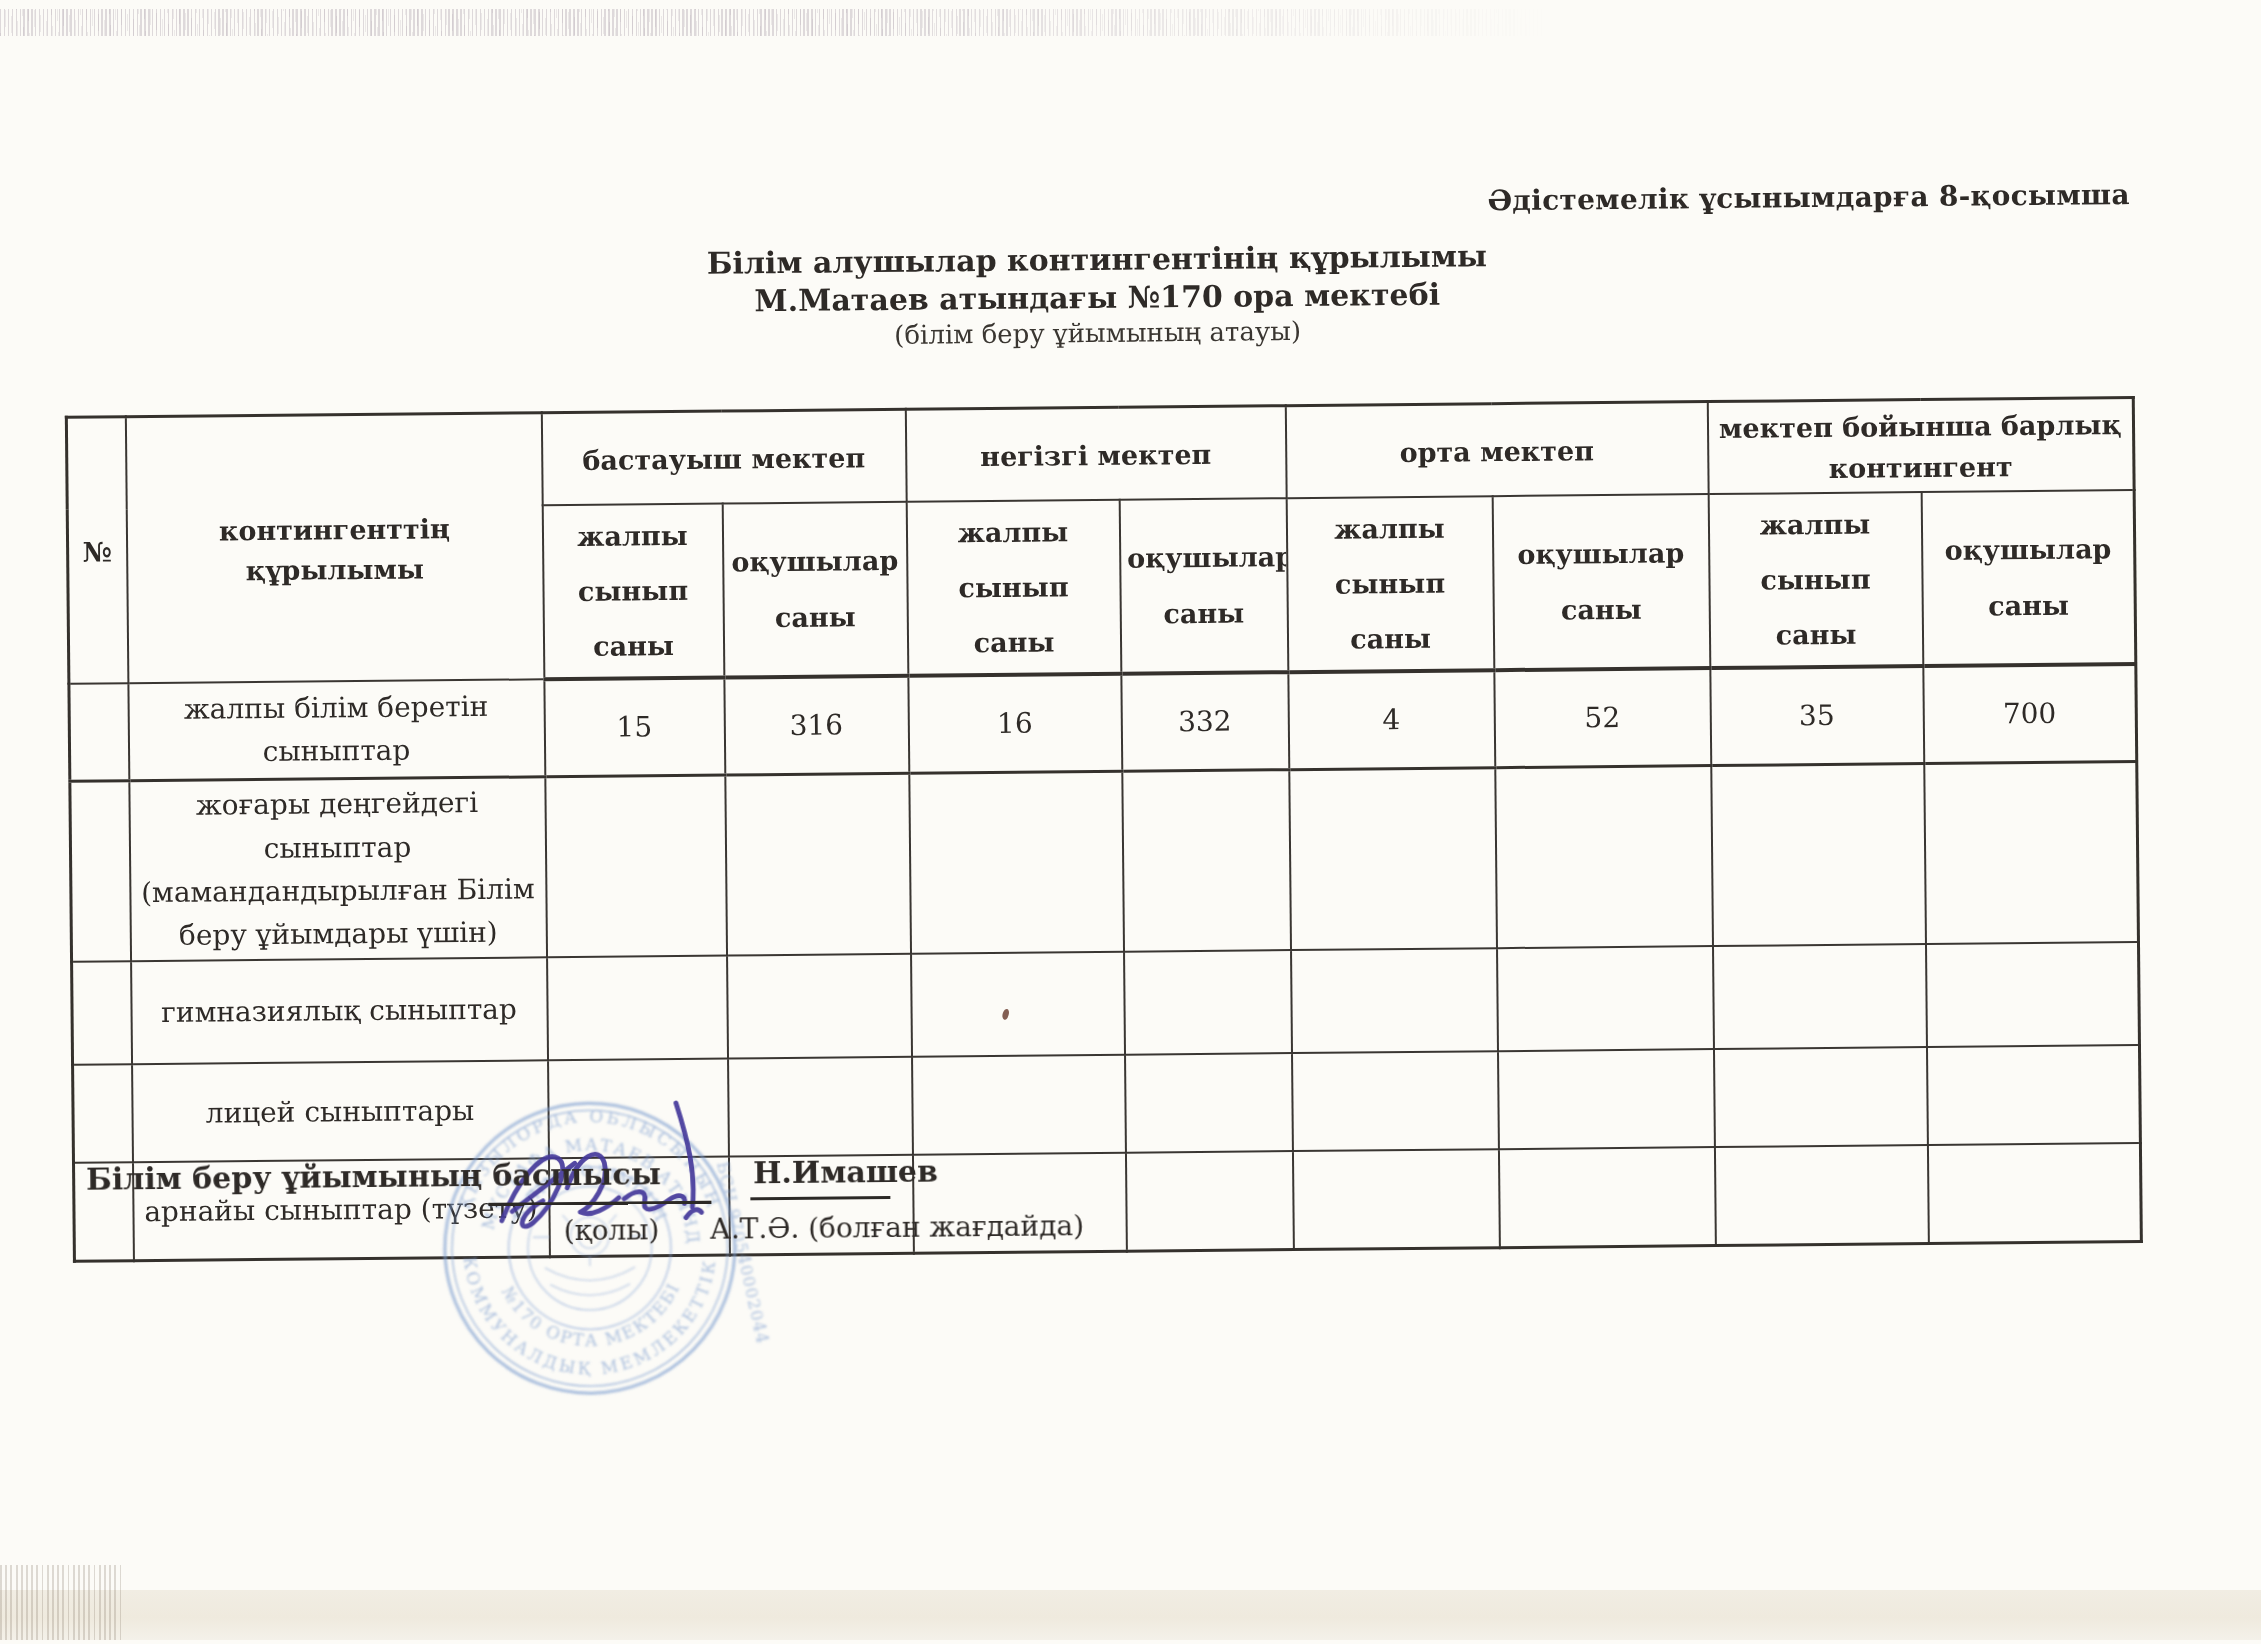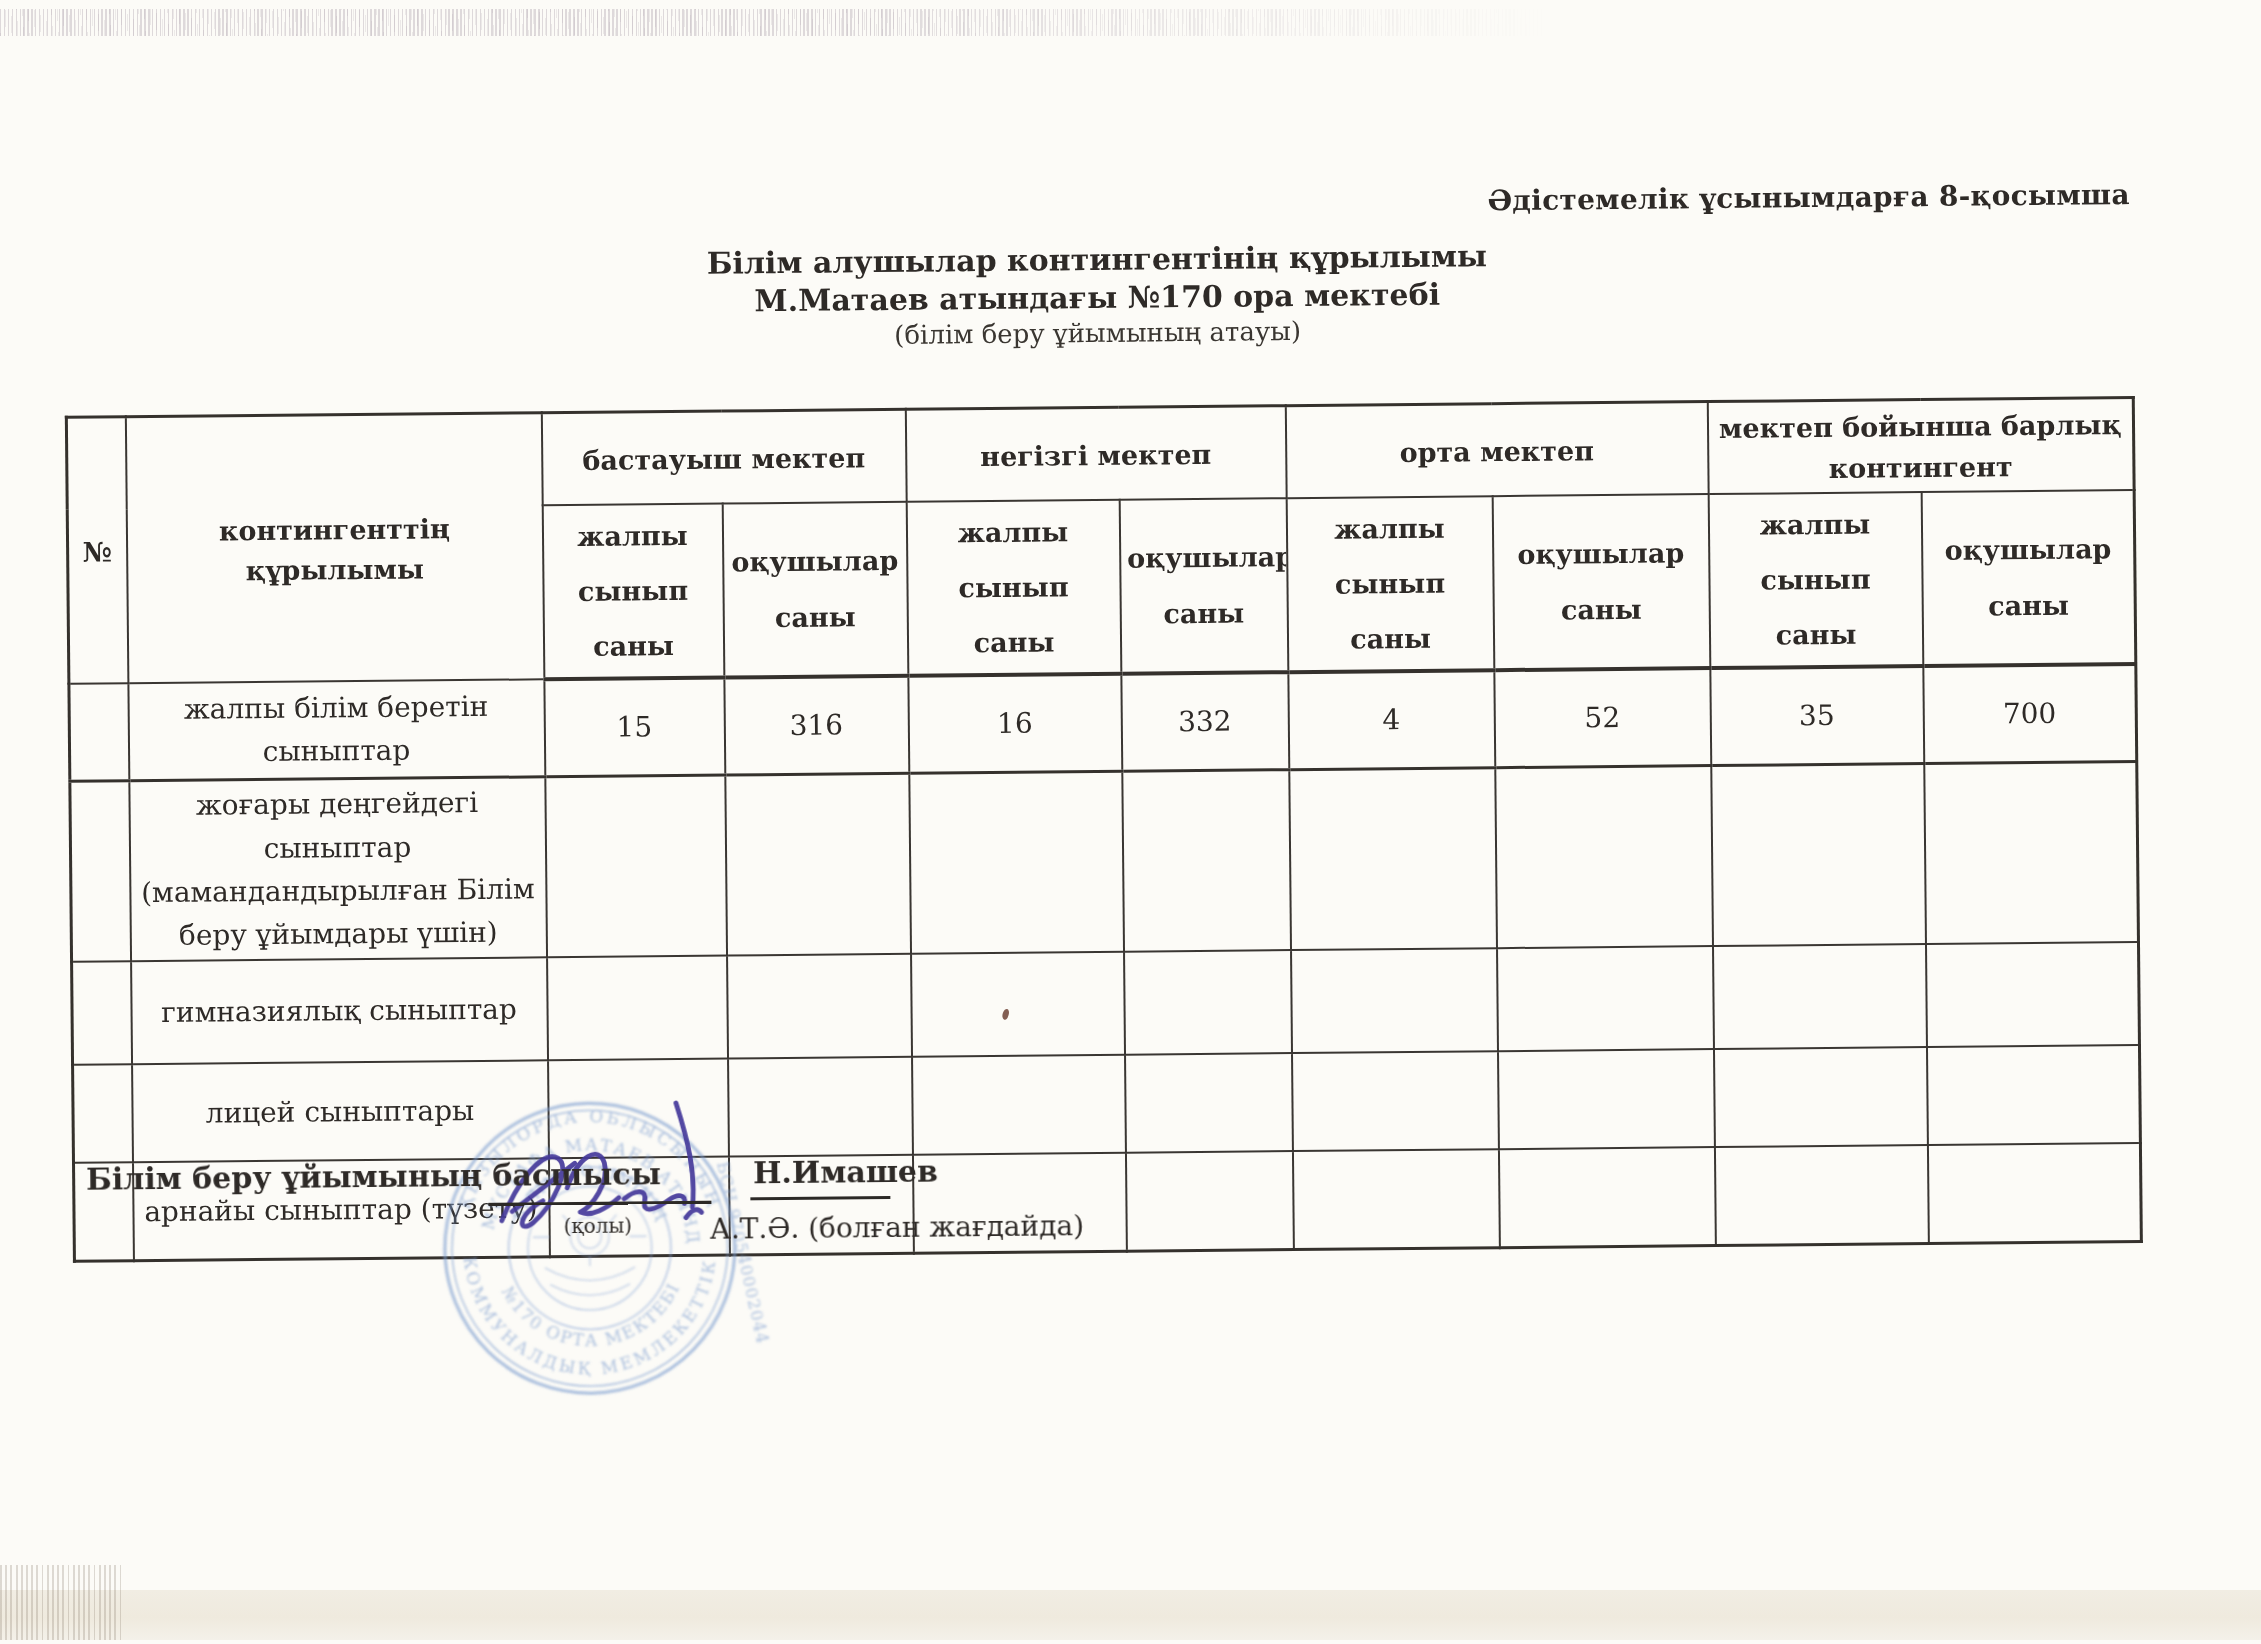--- a/index.html
+++ b/index.html
@@ -57,21 +57,21 @@
   table.grid thead tr.grp th{line-height:1.5;padding-top:6.4px;}
   table.grid thead tr.sub th{line-height:2.05;border-bottom:4.5px solid #35312d;}
   table.grid tbody tr:first-child td{border-bottom:3.9px solid #35312d;}
   td.rowlabel{text-align:left;padding-left:10.3px;font-size:28px;line-height:1.55;}
   td.num{font-size:28px;}
 
   .sign-label{position:absolute;left:82px;top:1152px;font-size:30px;font-weight:bold;}
   .sign-line{position:absolute;left:484px;top:1197px;width:223px;height:2.6px;background:#2c2926;}
   .sign-name{position:absolute;left:749px;top:1152px;font-size:30px;font-weight:bold;}
   .sign-name-line{position:absolute;left:746px;top:1194px;width:140px;height:2.6px;background:#2c2926;}
-  .sign-caption{position:absolute;left:559px;top:1209px;font-size:20px;}
+  .sign-caption{position:absolute;left:559px;top:1209px;font-size:28px;}
   .name-caption{position:absolute;left:705px;top:1209px;font-size:28px;}
 
   .speck{
     position:absolute;left:1000px;top:1008px;width:6.4px;height:11px;
     background:#6d4336;border-radius:50% 50% 45% 55%;transform:rotate(18deg);opacity:.85;
   }
   svg.overlay{position:absolute;left:0;top:0;width:2261px;height:1644px;pointer-events:none;}
   .stamp-text{font-family:"DejaVu Serif",serif;font-size:26px;letter-spacing:5px;fill:#7b9ccf;}
 </style>
 </head>

